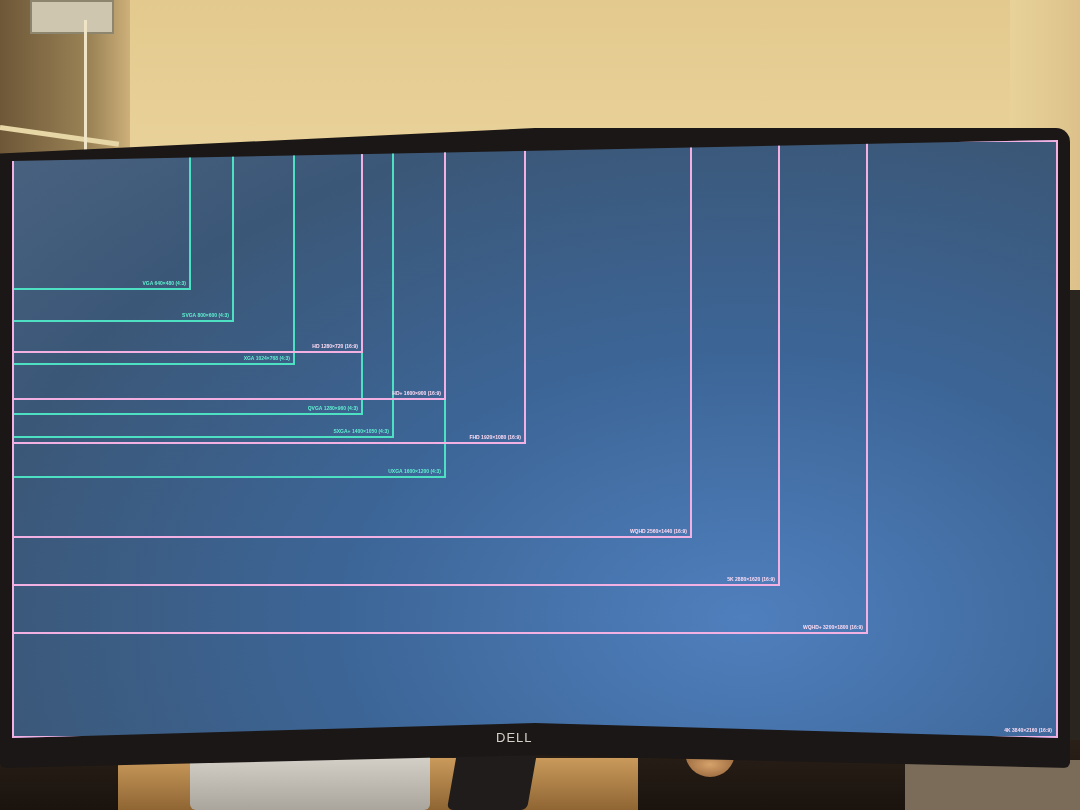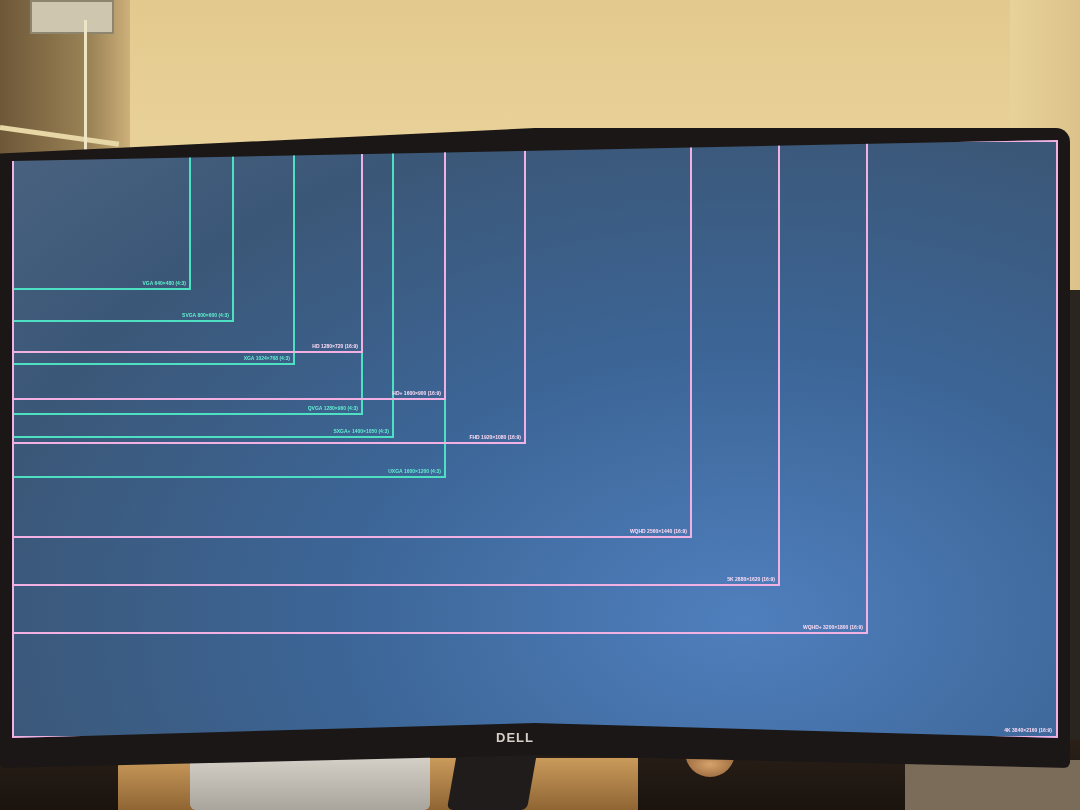--- a/index.html
+++ b/index.html
@@ -18,21 +18,21 @@
   .macmini{position:absolute;left:190px;top:752px;width:240px;height:58px;background:linear-gradient(180deg,#d8d4cc,#a9a59d);border-radius:6px;}
   .device{position:absolute;left:452px;top:752px;width:80px;height:58px;background:#1f1c1b;border-radius:6px;transform:skewX(-10deg);}
   .speaker{position:absolute;left:685px;top:752px;width:50px;height:25px;background:radial-gradient(#d7a26b,#8a5b32);border-radius:0 0 25px 25px;}
   .box{position:absolute;left:905px;top:760px;width:175px;height:50px;background:#7b6c59;}
   .bezel{position:absolute;left:0;top:128px;width:1070px;height:640px;background:#1b1716;
     border-radius:10px 14px 6px 6px;
     clip-path:polygon(0 4%,50% 0,100% 0,100% 100%,50% 98%,0 100%);}
   .screen{position:absolute;left:12px;top:140px;width:1046px;height:598px;overflow:hidden;
     background:radial-gradient(ellipse at 70% 80%,#4f7fbd 0%,#3c6596 40%,#3b5777 75%,#4a6280 100%);
     clip-path:polygon(0 3.5%,50% 1.8%,100% 0,100% 100%,50% 97.5%,0 100%);}
-  .logo{position:absolute;left:496px;top:730px;color:#d6d0c8;font-weight:bold;font-size:13px;letter-spacing:1px;}
+  .logo{position:absolute;left:496px;top:730px;color:#d6d0c8;font-weight:normal;font-size:13px;letter-spacing:1px;}
   .rect{position:absolute;left:2px;box-sizing:border-box;border-right:2px solid;border-bottom:2px solid;}
   .teal{border-color:#4ee0c3;}
   .pink{border-color:#f2b1e2;}
   .lbl{position:absolute;right:3px;bottom:2px;font-size:5px;font-weight:bold;white-space:nowrap;}
   .teal .lbl{color:#62f0d2;}
   .pink .lbl{color:#ffdcf5;}
   .outer{position:absolute;left:0;top:0;right:0;bottom:0;box-sizing:border-box;border:2px solid #f2b1e2;}
 </style>
 </head>
 <body>

